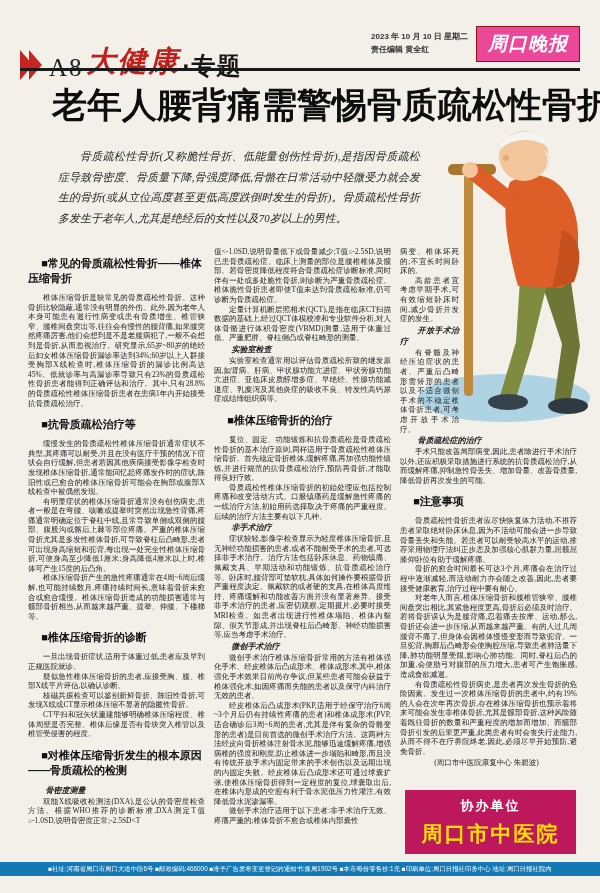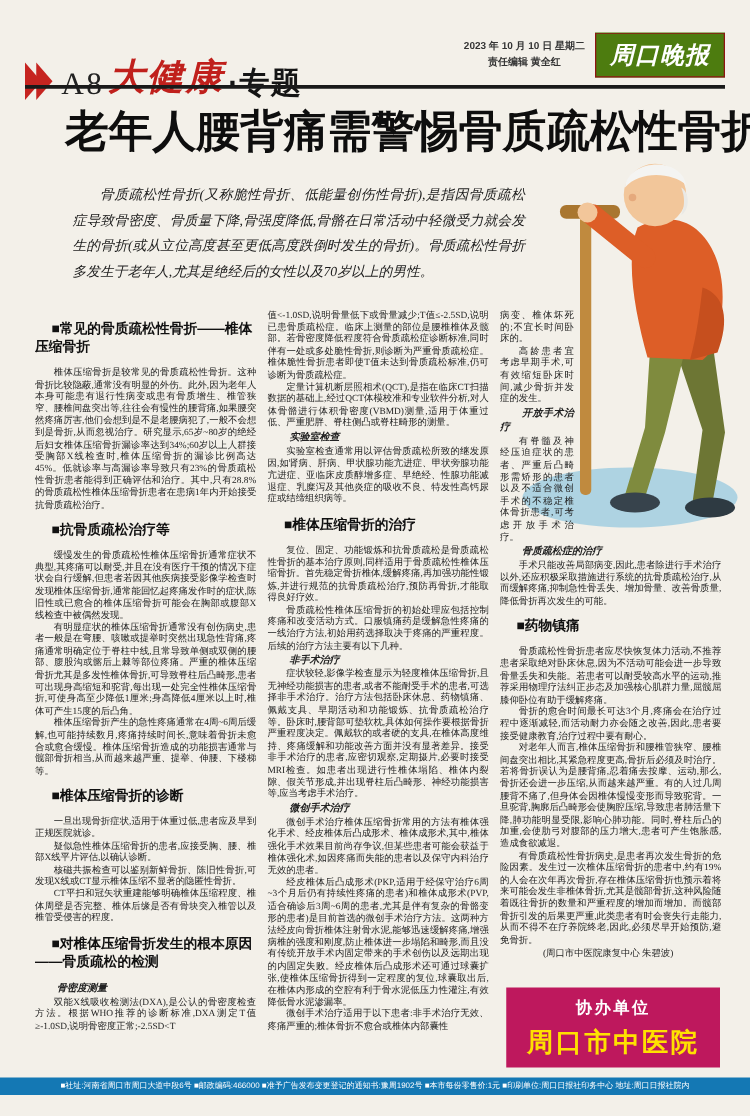--- a/index.html
+++ b/index.html
@@ -10,22 +10,22 @@
   .hdr{position:absolute;left:20px;top:26px;width:560px;height:40px;}
   .hdr-left{position:absolute;left:0;top:16px;display:flex;align-items:flex-end;gap:3px;}
   .chev{width:26px;height:30px;position:relative;margin-bottom:2px;}
   .chev:before,.chev:after{content:"";position:absolute;top:0;width:0;height:0;
     border-top:15px solid transparent;border-bottom:15px solid transparent;border-left:13px solid #c62420;}
   .chev:before{left:0;}
   .chev:after{left:9px;border-left-color:#c62420;}
   .a8{font-size:25px;color:#222;letter-spacing:2px;font-family:"Liberation Serif",serif;margin-bottom:0px;}
   .topic-red{font-size:29px;font-weight:bold;font-style:italic;color:#c0201c;font-family:"Liberation Serif",serif;letter-spacing:2px;}
   .topic-black{font-size:24px;font-weight:bold;color:#151515;font-family:"Liberation Sans",sans-serif;letter-spacing:1px;}
-  .hdr-date{position:absolute;right:112px;top:4px;text-align:center;font-size:8px;line-height:13px;color:#333;font-weight:bold;font-family:"Liberation Sans",sans-serif;}
-  .masthead{position:absolute;right:0;top:0;width:104px;height:36px;background:#4d7c0f;color:#fff;
+  .hdr-date{position:absolute;right:112px;top:4px;text-align:left;font-size:8px;line-height:13px;color:#333;font-weight:bold;font-family:"Liberation Sans",sans-serif;}
+  .masthead{position:absolute;right:0;top:0;width:104px;height:36px;background:#ec4899;color:#fff;
     display:flex;align-items:center;justify-content:center;font-size:19px;font-weight:bold;font-style:italic;
     font-family:"Liberation Serif",serif;letter-spacing:1px;box-shadow:0 0 0 1px #8e1513 inset;}
   .hdr-rule{position:absolute;left:20px;top:68px;width:560px;height:3px;background:#1a1a1a;}
 
   
   .headline{position:absolute;left:20px;top:82px;width:560px;text-align:center;
     font-size:35px;font-weight:bold;color:#0e0e0e;font-family:"Liberation Serif",serif;letter-spacing:0px;white-space:nowrap;margin-left:32px;}
   .intro{position:absolute;left:58px;top:146px;width:362px;font-style:italic;
     font-size:11px;line-height:20.5px;color:#1b1b1b;text-align:justify;text-indent:2em;font-family:"Liberation Serif",serif;}
 
@@ -136,21 +136,21 @@
         <div class="blk blk-p">微创手术治疗适用于以下患者:非手术治疗无效、疼痛严重的;椎体骨折不愈合或椎体内部囊性</div>
       </div>
     <div class="col">
       <div class="img-spacer"></div>
     <div class="blk blk-pc">病变、椎体坏死的;不宜长时间卧床的。</div>
         <div class="blk blk-p">高龄患者宜考虑早期手术,可有效缩短卧床时间,减少骨折并发症的发生。</div>
         <div class="blk blk-k">开放手术治疗</div>
         <div class="blk blk-p">有脊髓及神经压迫症状的患者、严重后凸畸形需矫形的患者以及不适合微创手术的不稳定椎体骨折患者,可考虑开放手术治疗。</div>
         <div class="blk blk-k">骨质疏松症的治疗</div>
         <div class="blk blk-p">手术只能改善局部病变,因此,患者除进行手术治疗以外,还应积极采取措施进行系统的抗骨质疏松治疗,从而缓解疼痛,抑制急性骨丢失、增加骨量、改善骨质量,降低骨折再次发生的可能。</div>
-        <div class="blk blk-h">■药物镇痛</div>
+        <div class="blk blk-h">■注意事项</div>
         <div class="blk blk-p">骨质疏松性骨折患者应尽快恢复体力活动,不推荐患者采取绝对卧床休息,因为不活动可能会进一步导致骨量丢失和失能。若患者可以耐受较高水平的运动,推荐采用物理疗法纠正步态及加强核心肌群力量,屈髋屈膝仰卧位有助于缓解疼痛。</div>
         <div class="blk blk-p">骨折的愈合时间最长可达3个月,疼痛会在治疗过程中逐渐减轻,而活动耐力亦会随之改善,因此,患者要接受健康教育,治疗过程中要有耐心。</div>
         <div class="blk blk-p">对老年人而言,椎体压缩骨折和腰椎管狭窄、腰椎间盘突出相比,其紧急程度更高,骨折后必须及时治疗。若将骨折误认为是腰背痛,忍着痛去按摩、运动,那么,骨折还会进一步压缩,从而越来越严重。有的人过几周腰背不痛了,但身体会因椎体慢慢变形而导致驼背。一旦驼背,胸廓后凸畸形会使胸腔压缩,导致患者肺活量下降,肺功能明显受限,影响心肺功能。同时,脊柱后凸的加重,会使肋弓对腹部的压力增大,患者可产生饱胀感,造成食欲减退。</div>
         <div class="blk blk-p">有骨质疏松性骨折病史,是患者再次发生骨折的危险因素。发生过一次椎体压缩骨折的患者中,约有19%的人会在次年再次骨折,存在椎体压缩骨折也预示着将来可能会发生非椎体骨折,尤其是髋部骨折,这种风险随着既往骨折的数量和严重程度的增加而增加。而髋部骨折引发的后果更严重,此类患者有时会丧失行走能力,从而不得不在疗养院终老,因此,必须尽早开始预防,避免骨折。</div>
         <div class="blk blk-sig">(周口市中医院康复中心 朱碧波)</div>
       </div>
   </div>
 
   <div style="position:absolute;left:405px;top:776px;">
     <div class="partner">

